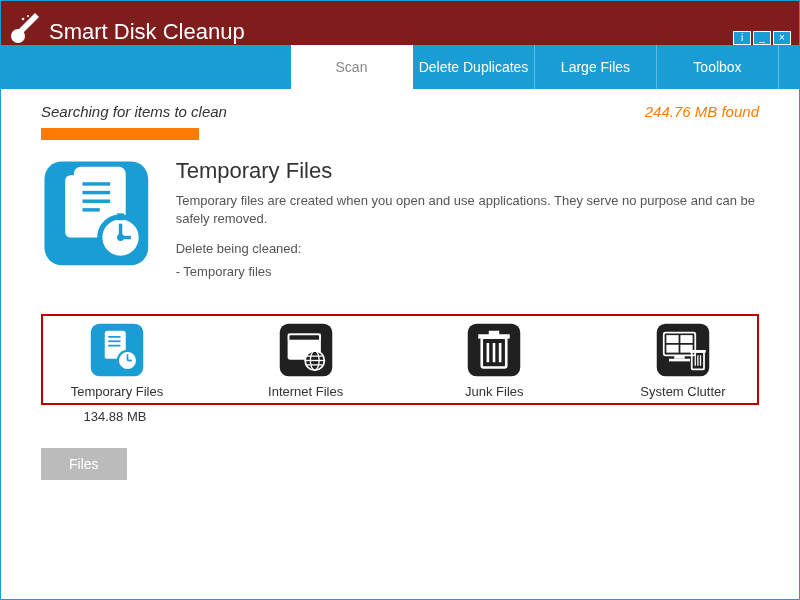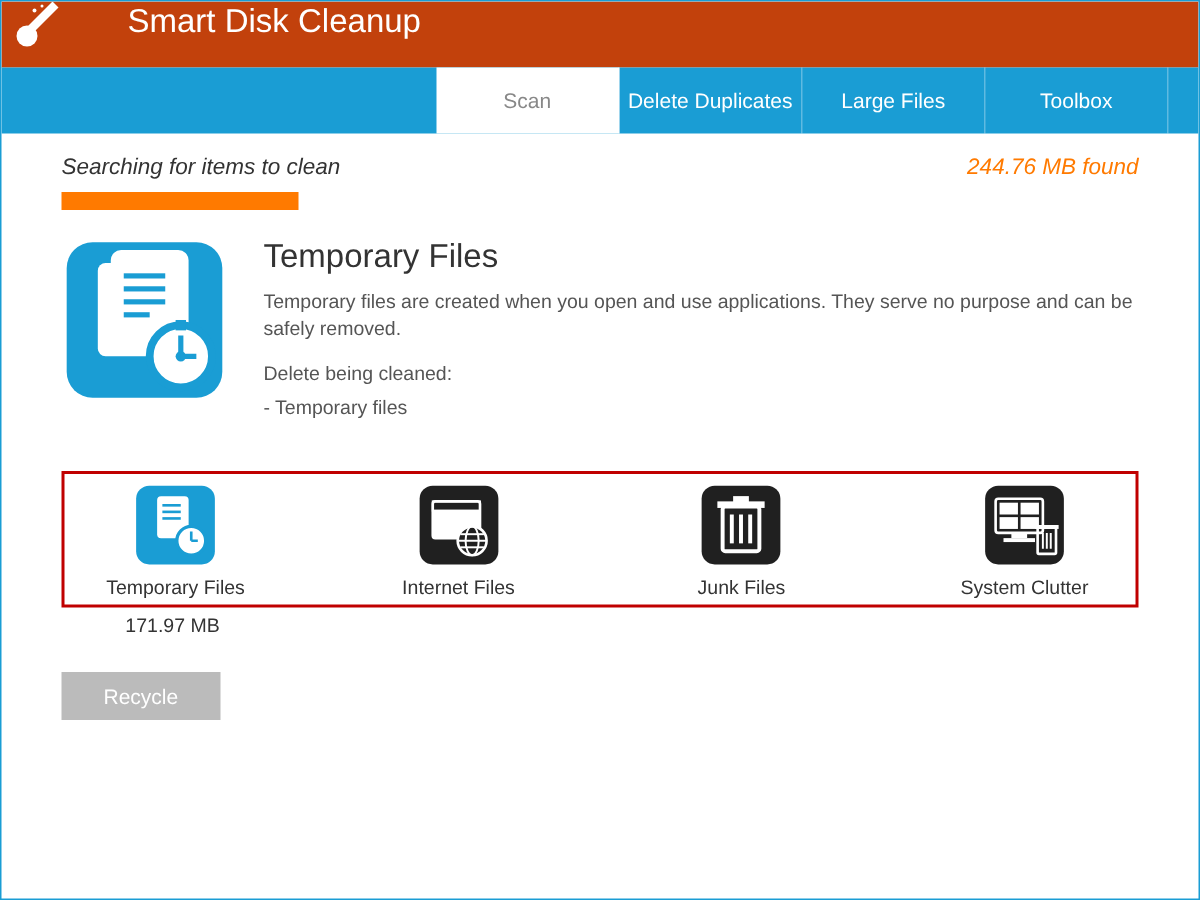--- a/index.html
+++ b/index.html
@@ -1,17 +1,17 @@
 <!DOCTYPE html>
 <html><head>
 <meta charset="utf-8">
 <style>
 * { margin: 0; padding: 0; box-sizing: border-box; }
 body { font-family: "Segoe UI", Arial, sans-serif; background: #fff; width: 800px; height: 600px; overflow: hidden; border: 1px solid #1a9dd4; }
-.titlebar { background: #c2410c; height: 44px; display: flex; align-items: flex-start; padding: 0 8px; color: #fff; gap: 36px; }
+.titlebar { background: #7f1d1d; height: 44px; display: flex; align-items: flex-end; padding: 0 8px; color: #fff; }
 .titlebar .logo { width: 32px; height: 32px; margin-right: 8px; }
 .titlebar .title { font-size: 22px; font-weight: 400; flex: 1; }
 .titlebar .win-controls { display: flex; gap: 2px; margin-top: -20px; }
 .win-btn { width: 18px; height: 14px; background: #1a9dd4; border: 1px solid #fff; color: #fff; font-size: 10px; line-height: 12px; text-align: center; cursor: pointer; }
 .tabbar { background: #1a9dd4; height: 44px; display: flex; justify-content: flex-end; padding-right: 20px; }
 .tab { width: 122px; height: 44px; display: flex; align-items: center; justify-content: center; color: #fff; font-size: 14px; cursor: pointer; border-right: 1px solid rgba(255,255,255,0.3); }
 .tab.active { background: #fff; color: #888; }
 .content { padding: 14px 40px 10px 40px; }
 .status-row { display: flex; justify-content: space-between; font-size: 15px; margin-bottom: 8px; color: #333; font-style: italic; }
 .found { color: #ff7a00; }
@@ -155,17 +155,17 @@
             <line x1="46" y1="38" x2="46" y2="50" stroke="#fff" stroke-width="1.5"></line>
             <line x1="49" y1="38" x2="49" y2="50" stroke="#fff" stroke-width="1.5"></line>
             <line x1="52" y1="38" x2="52" y2="50" stroke="#fff" stroke-width="1.5"></line>
           </svg>
       </span>
       <span class="cat-label">System Clutter</span>
     </div>
   </div>
 
   <div class="sizes-row">
-    <div class="cat-size-slot">171.97 MB</div>
+    <div class="cat-size-slot">134.88 MB</div>
   </div>
 
-  <button class="cancel-btn">Recycle</button>
+  <button class="cancel-btn">Files</button>
 </div>
 
 </body></html>

